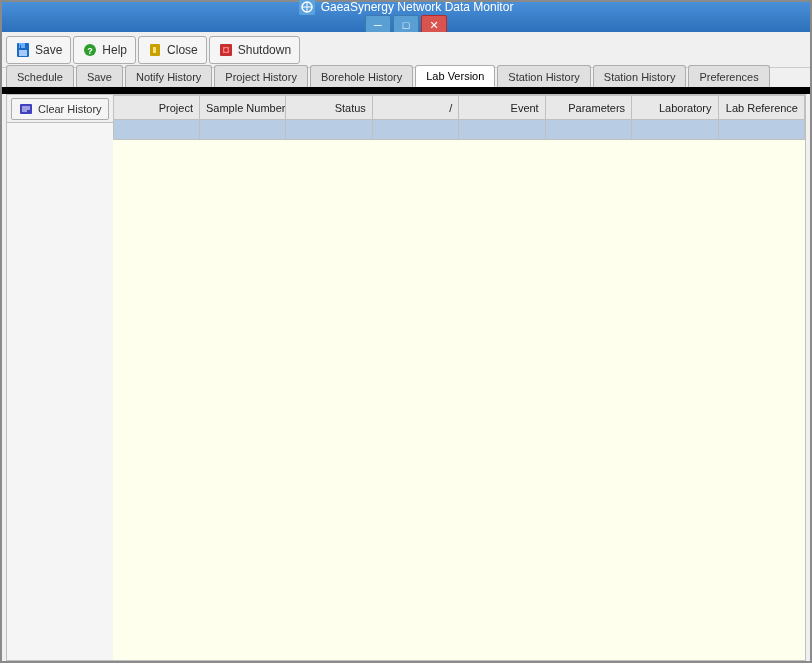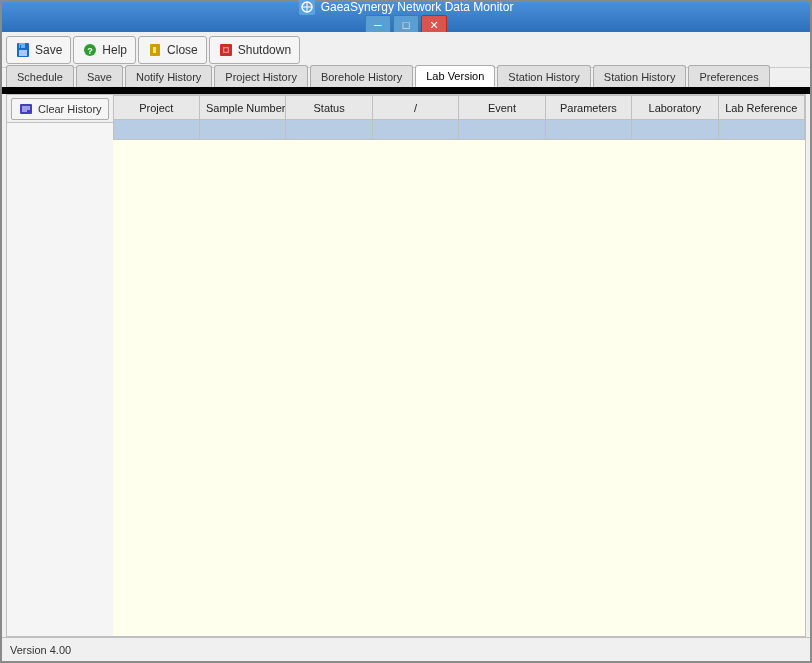--- a/index.html
+++ b/index.html
@@ -206,21 +206,21 @@
     thead tr {
       background: #e8e8e8;
     }
 
     th {
       height: 24px;
       padding: 2px 6px;
       border: 1px solid #c0c0c0;
       font-size: 11px;
       font-weight: normal;
-      text-align: center;
+      text-align: right;
       color: #222;
       white-space: nowrap;
       overflow: hidden;
       background: #e8e8e8;
     }
 
     td {
       height: 20px;
       padding: 2px 6px;
       border: 1px solid #c0c0c0;
@@ -404,17 +404,14 @@
             <td></td>
           </tr>
         </tbody>
       </table>
 
       <div class="data-area"></div>
     </div>
 
   </div>
 
-  <div class="status-bar">
-    <span class="status-text">Version 4.00</span>
-  </div>
 
 </div>
 
 </body></html>

